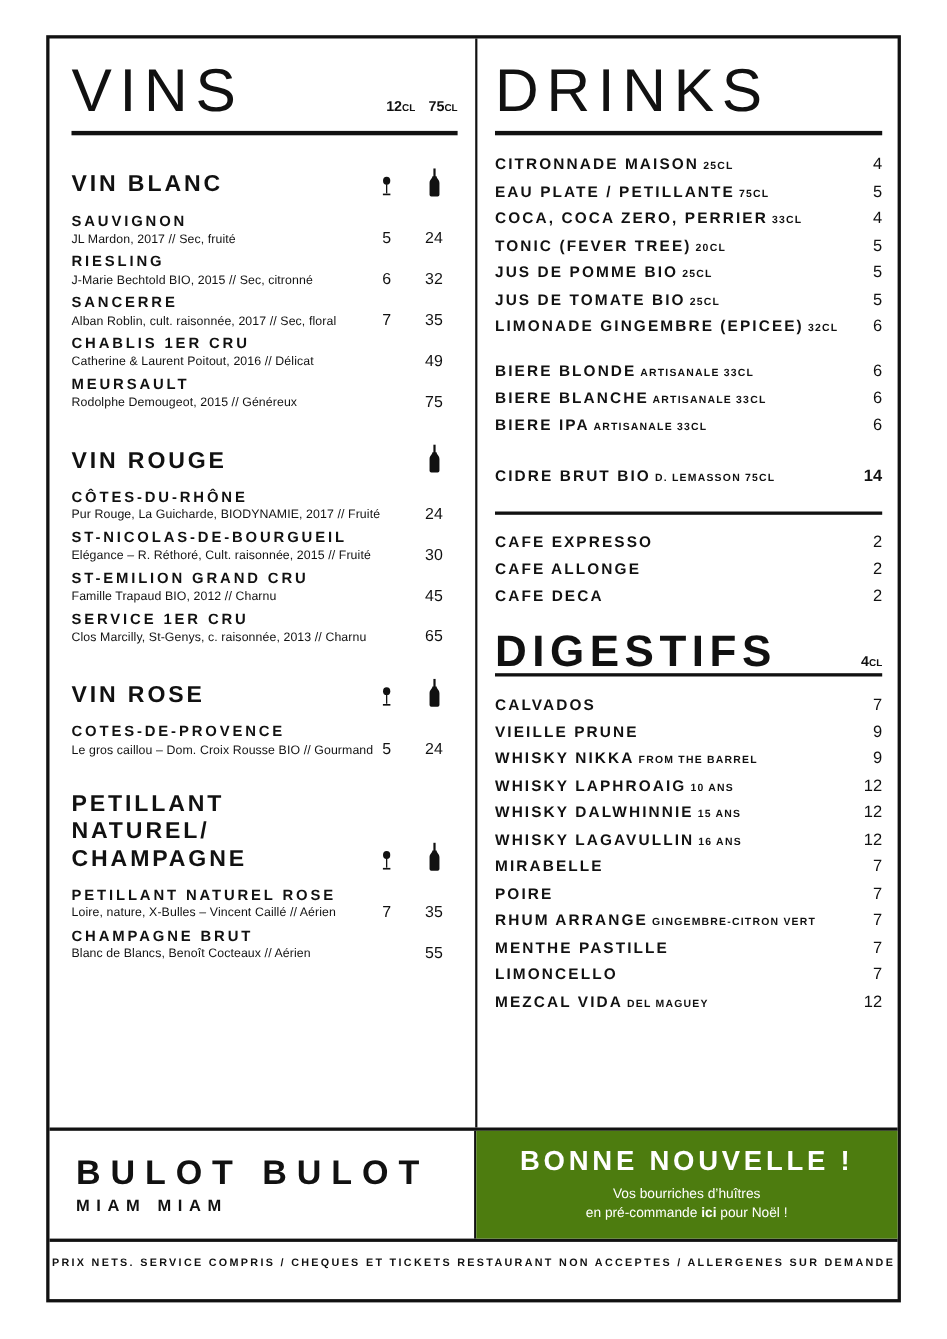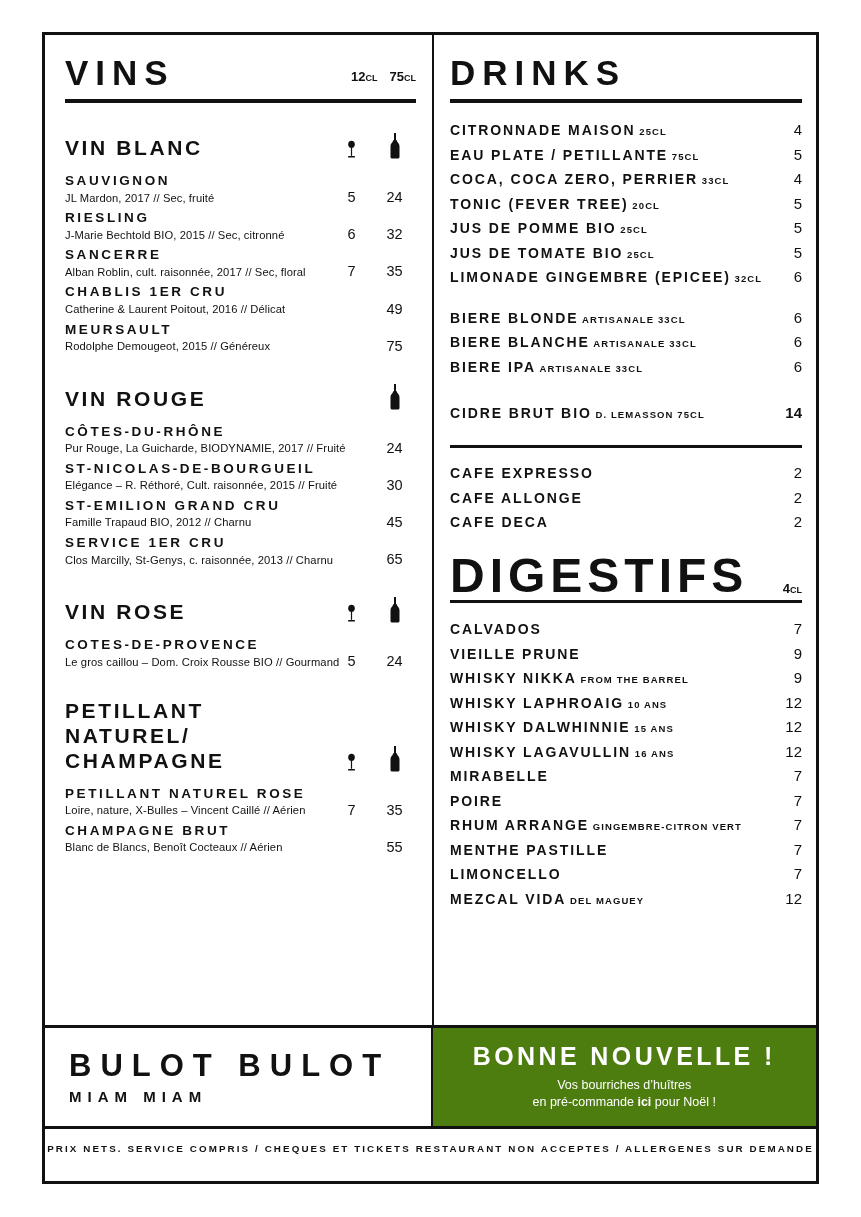--- a/index.html
+++ b/index.html
@@ -38,22 +38,22 @@
   .col-right { width: 385px; padding-left: 16px; }
 
   
   .masthead {
     display: flex;
     align-items: flex-end;
     justify-content: space-between;
     padding-top: 20px;
   }
   .masthead-title {
-    font-size: 35px;
-    font-weight: 700;
+    font-size: 55px;
+    font-weight: 400;
     letter-spacing: 7px;
     line-height: 1;
     white-space: nowrap;
   }
   .masthead-units {
     display: flex;
     gap: 12px;
     padding-bottom: 6px;
   }
   .unit {
@@ -169,21 +169,21 @@
     margin: 24px 0 16px 0;
   }
 
   .digestifs-head {
     display: flex;
     align-items: flex-end;
     justify-content: space-between;
     margin-top: 22px;
   }
   .digestifs-title {
-    font-size: 48px;
+    font-size: 40px;
     font-weight: 700;
     letter-spacing: 5px;
     line-height: 1;
   }
   .digestifs-unit {
     font-size: 13px;
     font-weight: 600;
     padding-bottom: 4px;
     margin-left: 12px;
   }

